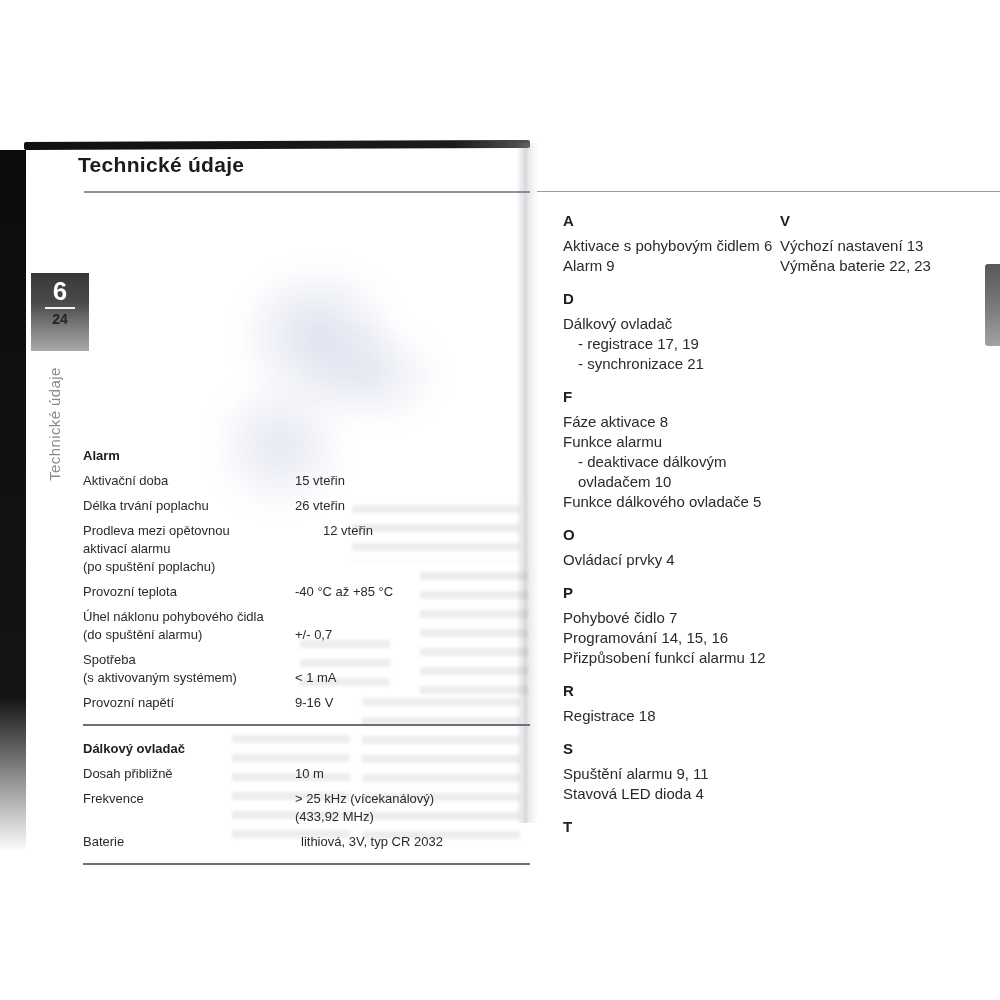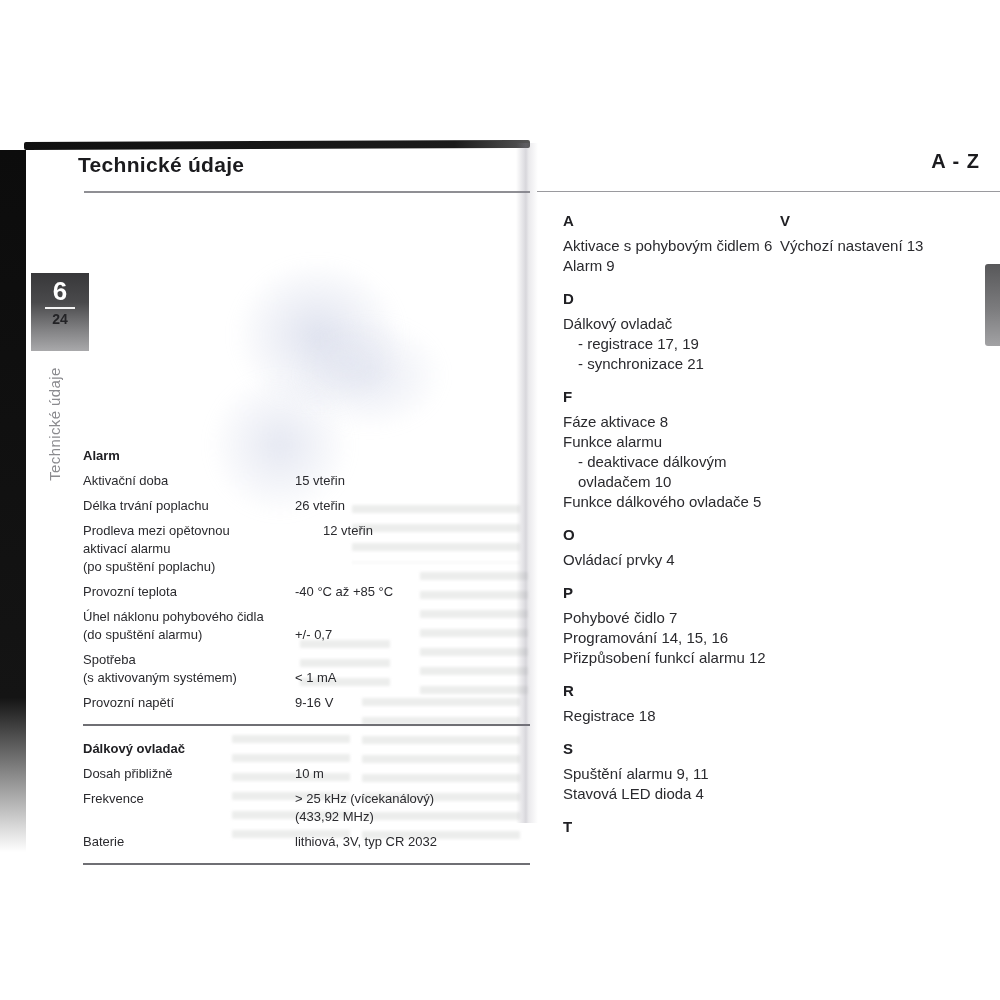--- a/index.html
+++ b/index.html
@@ -132,28 +132,27 @@
       <div class="spec-title">Dálkový ovladač</div>
       <div class="spec-row" style="align-items: flex-start;">
         <div class="spec-label">Dosah přibližně</div>
         <div class="spec-value">10 m</div>
       </div>
       <div class="spec-row" style="align-items: flex-start;">
         <div class="spec-label">Frekvence</div>
         <div class="spec-value">&gt; 25 kHz (vícekanálový)
 (433,92 MHz)</div>
       </div>
-      <div class="spec-row" style="align-items: flex-end;">
+      <div class="spec-row" style="align-items: flex-end; gap: 6px;">
         <div class="spec-label">Baterie</div>
         <div class="spec-value">lithiová, 3V, typ CR 2032</div>
       </div>
       <div class="spec-divider"></div>
     </div>
 
-  <div class="right-title">A - Z</div>
   <div class="right-underline"></div>
   <div id="idx1" class="index-col" style="left:563px;">
       <div class="index-group">
         <div class="index-letter">A</div>
         <div class="index-entry">Aktivace s pohybovým čidlem 6</div>
         <div class="index-entry">Alarm 9</div>
       </div>
       <div class="index-group">
         <div class="index-letter">D</div>
         <div class="index-entry">Dálkový ovladač</div>
@@ -188,18 +187,19 @@
         <div class="index-entry">Stavová LED dioda 4</div>
       </div>
       <div class="index-group">
         <div class="index-letter">T</div>
       </div>
     </div>
   <div id="idx2" class="index-col" style="left:780px;">
       <div class="index-group">
         <div class="index-letter">V</div>
         <div class="index-entry">Výchozí nastavení 13</div>
+        <div class="index-entry">Výměna baterie 22, 23</div>
       </div>
     </div>
 
   <div class="gutter-shadow"></div>
   <div class="edge-tab"></div>
 </div>
 
 </body></html>

